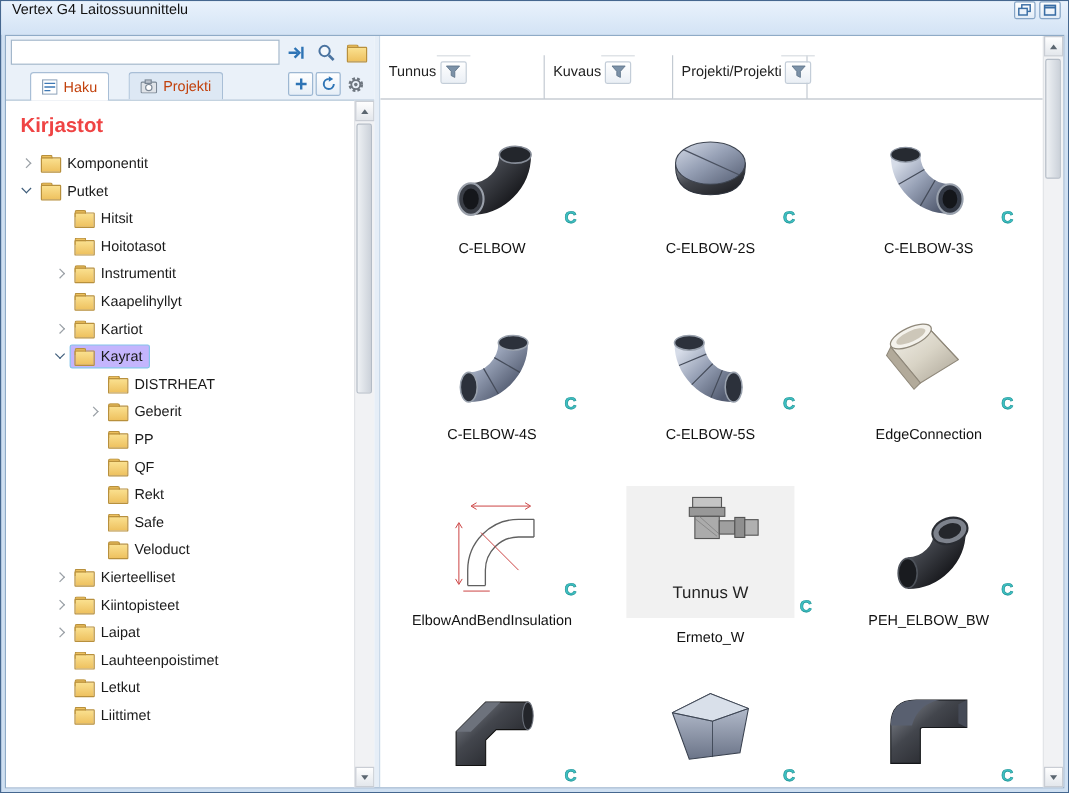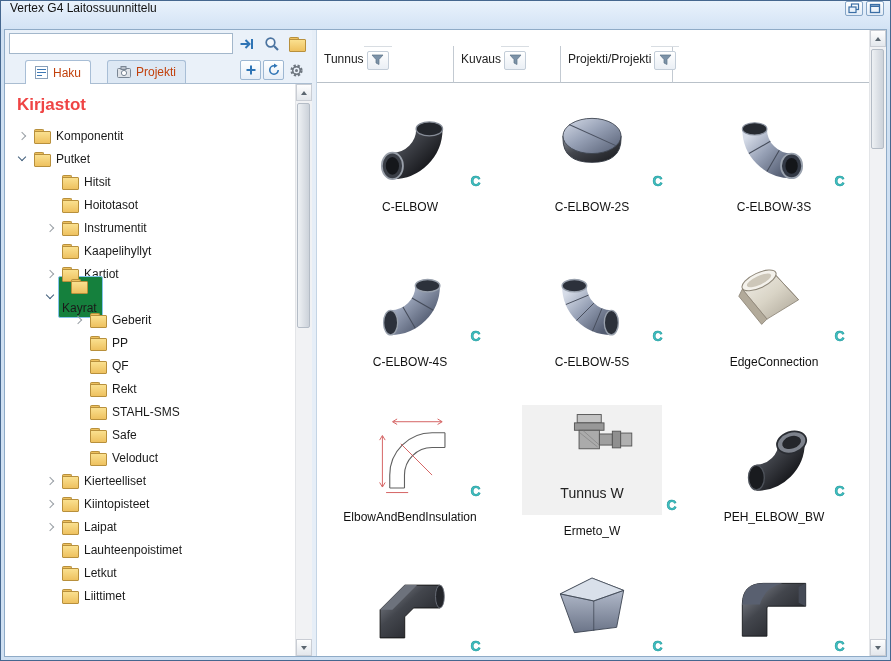--- a/index.html
+++ b/index.html
@@ -33,21 +33,21 @@
   .tree { flex:1; overflow:hidden; padding-top:2px; }
   .tree-title { color:#ef4444; font-weight:bold; font-size:17px; padding:9px 0 9px 12px; }
   .titem { height:23px; display:flex; align-items:center; }
   .titem.lvl0 { padding-left:10px; }
   .titem.lvl1 { padding-left:38px; }
   .titem.lvl2 { padding-left:66px; }
   .exp { width:15px; height:15px; flex:0 0 15px; position:relative; }
   .exp.col::before { content:""; position:absolute; left:4px; top:4.5px; width:5px; height:5px; border:solid #9aa0a6; border-width:1.6px 1.6px 0 0; transform:rotate(45deg); }
   .exp.open::before { content:""; position:absolute; left:4px; top:3px; width:5px; height:5px; border:solid #3f5d7a; border-width:0 0 1.8px 1.8px; transform:rotate(-45deg); }
   .core { display:flex; align-items:center; gap:6px; padding:2px 5px 2px 3px; border:1px solid transparent; border-radius:2px; }
-  .titem.sel .core { background:#15803d; border-color:#84c3ea;flex-direction:column; }
+  .titem.sel .core { background:#c4b5fd; border-color:#84c3ea; }
   .ficon { width:16px; height:13px; flex:0 0 16px; position:relative; }
   .ficon::before { content:""; position:absolute; left:0; top:0; width:8px; height:5px; background:#eec15f; border:1px solid #b8903c; border-bottom:none; border-radius:2px 2px 0 0; }
   .ficon::after { content:""; position:absolute; left:0; top:2px; width:15px; height:11px; background:linear-gradient(#fae08f,#eec15f); border:1px solid #b8903c; border-radius:1px; }
   .lbl { white-space:nowrap; font-size:12px; }
 
   
   .vscroll { width:17px; flex:0 0 17px; background:#f1f2f4; display:flex; flex-direction:column; border-left:1px solid #e3e5e8; }
   .sb-btn { height:17px; flex:0 0 17px; background:linear-gradient(#fefefe,#e3e7ec); border:1px solid #c9cdd4; display:flex; align-items:center; justify-content:center; padding:0; }
   .arr-up { width:0; height:0; border-left:3.5px solid transparent; border-right:3.5px solid transparent; border-bottom:4.5px solid #5b6670; }
   .arr-down { width:0; height:0; border-left:3.5px solid transparent; border-right:3.5px solid transparent; border-top:4.5px solid #5b6670; }
@@ -253,20 +253,27 @@
               </span>
             </div>
           <div class="titem lvl1 sel">
               <span class="exp open"></span>
               <span class="core">
                 <span class="ficon"></span>
                 <span class="lbl">Kayrat</span>
               </span>
             </div>
           <div class="titem lvl2">
+              <span class="exp"></span>
+              <span class="core">
+                <span class="ficon"></span>
+                <span class="lbl">DISTRHEAT</span>
+              </span>
+            </div>
+          <div class="titem lvl2">
               <span class="exp col"></span>
               <span class="core">
                 <span class="ficon"></span>
                 <span class="lbl">Geberit</span>
               </span>
             </div>
           <div class="titem lvl2">
               <span class="exp"></span>
               <span class="core">
                 <span class="ficon"></span>
@@ -278,27 +285,20 @@
               <span class="core">
                 <span class="ficon"></span>
                 <span class="lbl">QF</span>
               </span>
             </div>
           <div class="titem lvl2">
               <span class="exp"></span>
               <span class="core">
                 <span class="ficon"></span>
                 <span class="lbl">Rekt</span>
-              </span>
-            </div>
-          <div class="titem lvl2">
-              <span class="exp"></span>
-              <span class="core">
-                <span class="ficon"></span>
-                <span class="lbl">STAHL-SMS</span>
               </span>
             </div>
           <div class="titem lvl2">
               <span class="exp"></span>
               <span class="core">
                 <span class="ficon"></span>
                 <span class="lbl">Safe</span>
               </span>
             </div>
           <div class="titem lvl2">

